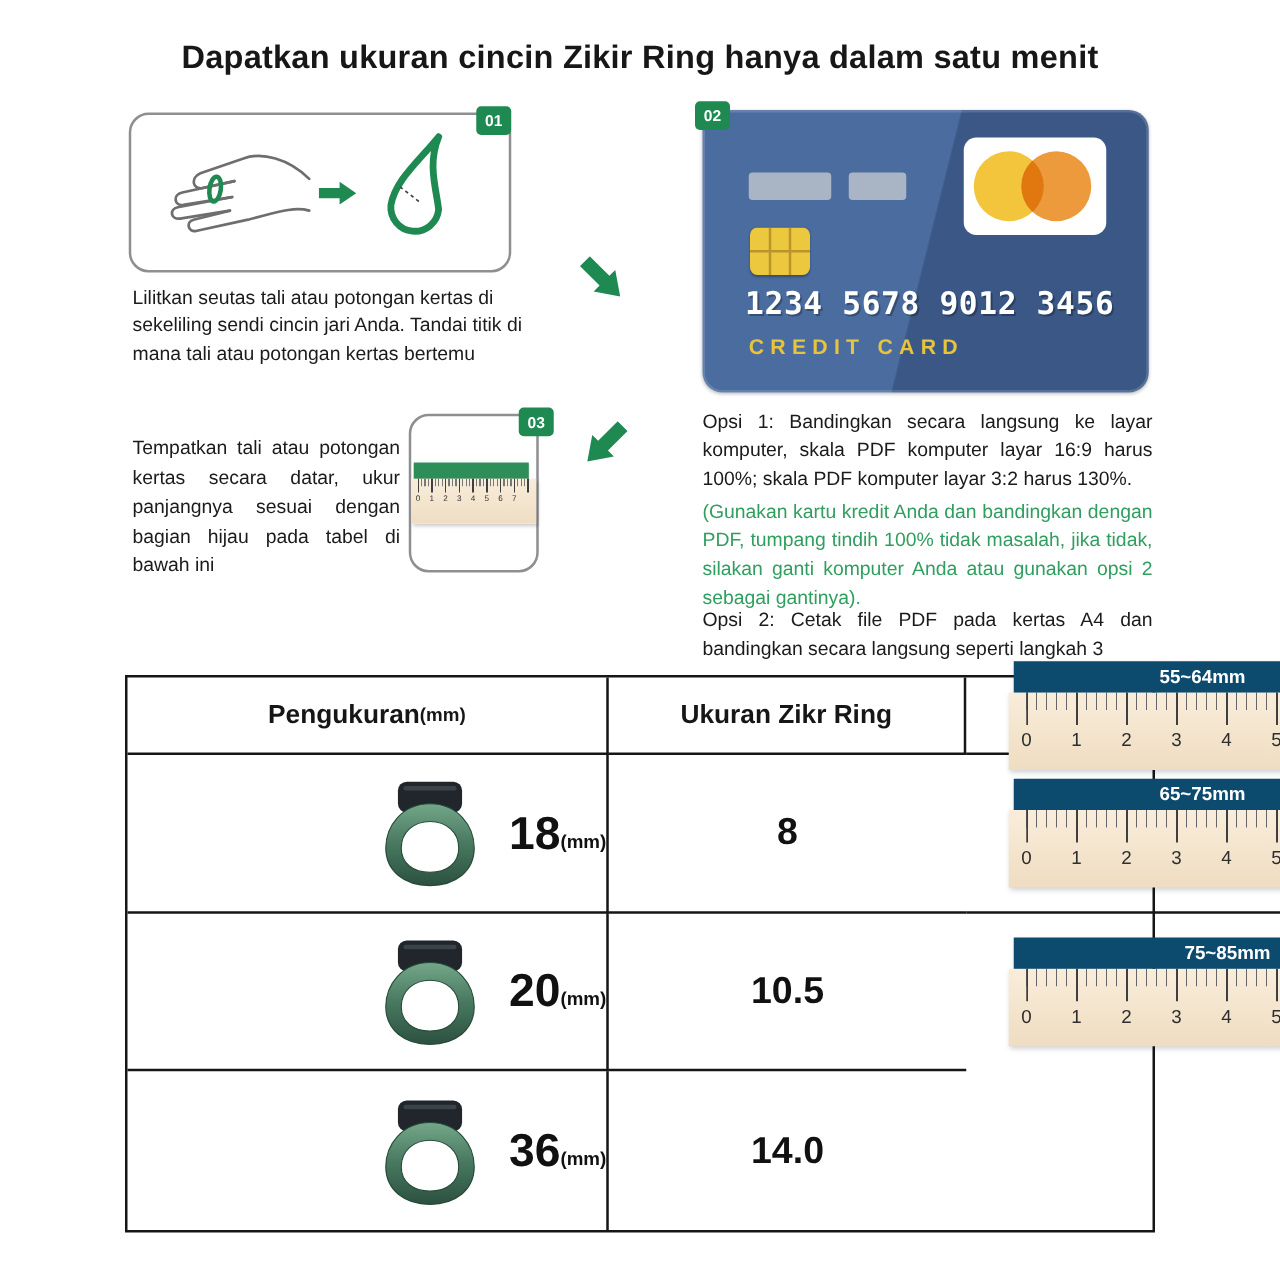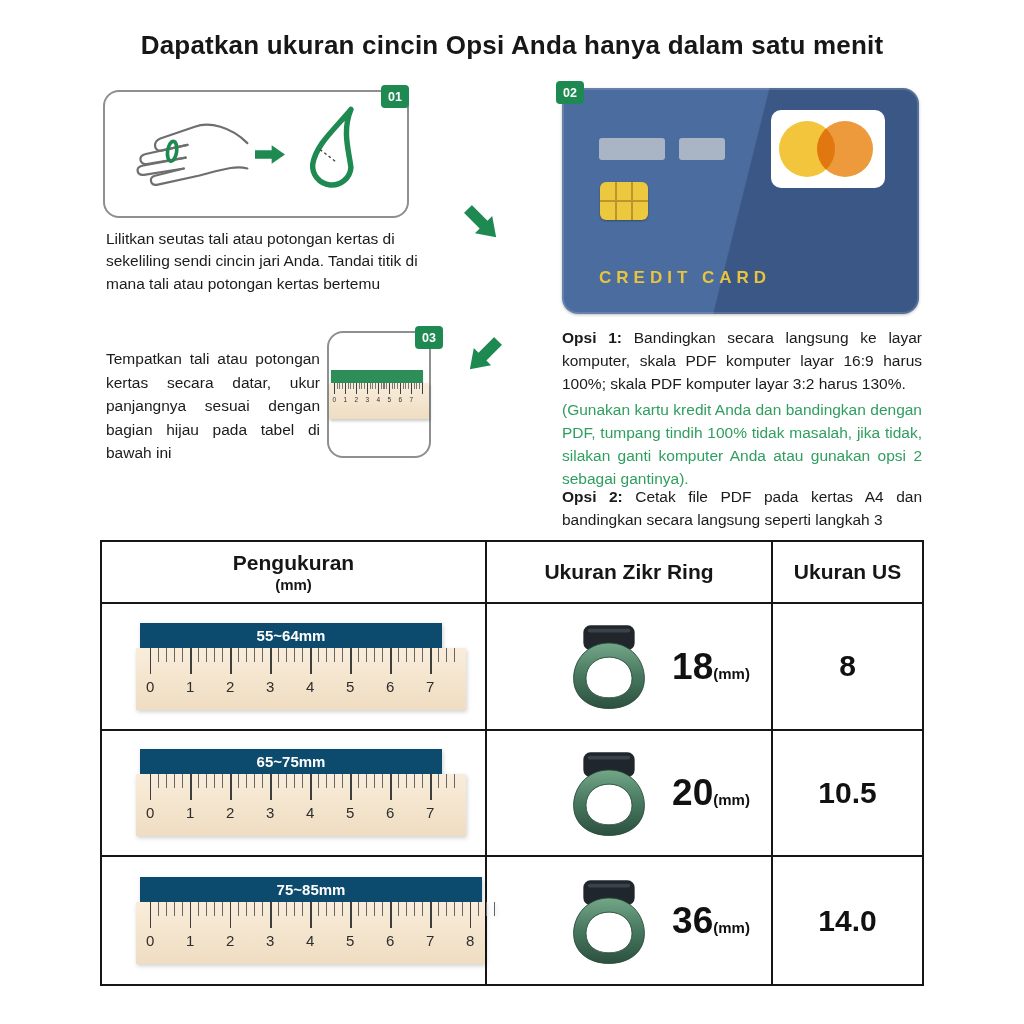--- a/index.html
+++ b/index.html
@@ -34,21 +34,21 @@
     background-size:100% 2px,2px 100%,2px 100%;background-position:0 18px,15px 0,31px 0;background-repeat:no-repeat;
     box-shadow:0 1px 2px rgba(0,0,0,.3)}
   .card-number{position:absolute;left:34px;top:140px;width:310px;color:#fff;font-family:"DejaVu Sans Mono",monospace;font-weight:700;font-size:25px;letter-spacing:.5px;text-shadow:1.5px 1.5px 0 rgba(0,0,0,.28);white-space:nowrap}
   .card-label{position:absolute;left:37px;top:180px;color:#e7c43c;font-weight:700;font-size:17px;letter-spacing:5px}
 
   .step3-text{position:absolute;left:106px;top:347px;width:214px;font-size:15.5px;line-height:1.52;text-align:justify}
   .step3-box{left:327px;top:331px;width:104px;height:127px;display:flex;align-items:center;justify-content:center}
   .step3-box .badge{top:-7px;right:-14px}
 
   .para{position:absolute;left:562px;width:360px;font-size:15.5px;line-height:1.48;text-align:justify}
-  .para b{font-weight:700}
+  .para b{font-weight:400}
   .opsi1{top:327px}
   .note{top:399px;color:#2f9e5f}
   .opsi2{top:486px}
 
   
   .ruler{position:relative;width:calc(var(--span) + 50px);filter:drop-shadow(1px 2px 2px rgba(0,0,0,.18))}
   .range-bar{height:25px;margin-left:4px;width:calc(var(--span) + 22px);background:#0c4a6e;color:#fff;font-weight:700;font-size:15px;display:flex;align-items:center;justify-content:center;position:relative;z-index:2}
   .rbody{height:62px;background:linear-gradient(180deg,#f9eddb 0%,#f3e3cb 60%,#eeddc2 100%);position:relative}
   .ticks{position:absolute;left:14px;top:0;height:26px;width:calc(var(--span) + 26px);
     background-image:repeating-linear-gradient(to right,#3f3f3f 0 1.5px,transparent 1.5px 40px),
@@ -66,24 +66,24 @@
                      repeating-linear-gradient(to right,#777 0 1px,transparent 1px 2.75px);
     background-size:100% 11px,100% 6px;background-repeat:no-repeat}
   .mini-nums{position:absolute;left:5px;top:13px;width:77px;display:flex;justify-content:space-between;font-size:6.5px;color:#333}
   .mini-nums span{display:inline-block;width:0;overflow:visible;transform:translateX(-1.5px)}
 
   
   .size-table{position:absolute;left:100px;top:540px;width:824px;height:446px;border:2.5px solid #161616;display:grid;grid-template-columns:385px 286px 1fr;grid-template-rows:62px 1fr 1fr 1fr;background:#fff}
   .tcell{border-right:2px solid #161616;border-bottom:2px solid #161616;display:flex;align-items:center;justify-content:center}
   .tcell.last-col{border-right:none}
   .tcell.last-row{border-bottom:none}
-  .th{flex-direction:column;font-weight:800;font-size:21px;color:#161616}
+  .th{flex-direction:row;font-weight:800;font-size:21px;color:#161616}
   .th .sub{font-size:15px;font-weight:600;margin-top:1px}
   .c-ruler{justify-content:flex-start;padding-left:34px}
-  .c-ring{justify-content:center;padding-left:52px;gap:14px}
+  .c-ring{justify-content:flex-end;padding-left:52px;gap:14px}
   .ring-svg{width:98px;height:92px;flex:0 0 auto}
   .sizegrp{display:flex;align-items:flex-end}
   .size-mm{font-size:37px;font-weight:800;color:#111;line-height:1}
   .size-unit{font-size:15px;font-weight:700;color:#111;padding-bottom:3px}
   .c-us span{font-size:30px;font-weight:800;color:#111}
 </style>
 </head>
 <body>
 
 <svg width="0" height="0" style="position:absolute" aria-hidden="true">
@@ -91,21 +91,21 @@
     <linearGradient id="ringGrad" x1="0" y1="0" x2="0" y2="1">
       <stop offset="0" stop-color="#74a689"></stop>
       <stop offset="0.5" stop-color="#47785f"></stop>
       <stop offset="1" stop-color="#2c5040"></stop>
     </linearGradient>
   </defs>
 </svg>
 
 <div>
 
-  <h1 class="title">Dapatkan ukuran cincin Opsi Anda hanya dalam satu menit</h1>
+  <h1 class="title">Dapatkan ukuran cincin Zikir Ring hanya dalam satu menit</h1>
 
   <section class="stepbox step1-box">
     <div class="badge">01</div>
     <svg viewBox="0 0 150 100" width="136" height="92">
       <g fill="none" stroke="#6e6e6e" stroke-width="2.4" stroke-linecap="round" stroke-linejoin="round">
         <path d="M146 38 C128 20 104 14 88 20 L50 33 C41 37 43 48 52 46 L80 40"></path>
         <path d="M80 40 L34 50 C25 52 27 62 35 61 L78 54"></path>
         <path d="M78 54 L30 63 C22 65 24 74 32 73 L76 66"></path>
         <path d="M76 66 L44 74 C37 76 39 85 46 84 L92 74 C116 68 132 62 146 66"></path>
       </g>
@@ -130,20 +130,21 @@
 
   <section class="card">
     <div class="badge">02</div>
     <div class="card-stripe stripe1"></div>
     <div class="card-stripe stripe2"></div>
     <div class="mc-badge">
       <span class="mc-c mc-y"></span>
       <span class="mc-c mc-o"></span>
     </div>
     <div class="chip"></div>
+    <div class="card-number">1234 5678 9012 3456</div>
     <div class="card-label">CREDIT CARD</div>
   </section>
 
   <p class="step3-text">Tempatkan tali atau potongan kertas secara datar, ukur panjangnya sesuai dengan bagian hijau pada tabel di bawah ini</p>
 
   <section class="stepbox step3-box">
     <div class="badge">03</div>
     <div class="mini-ruler">
       <div class="mini-bar"></div>
       <div class="mini-body">
@@ -173,23 +174,20 @@
   <p class="para opsi2"><b>Opsi 2:</b> <span>Cetak file PDF pada kertas A4 dan bandingkan secara langsung seperti langkah 3</span></p>
 
   <div class="size-table">
 
     <div class="tcell th">
       <span>Pengukuran</span>
       <span class="sub">(mm)</span>
     </div>
     <div class="tcell th">
       <span>Ukuran Zikr Ring</span>
-    </div>
-    <div class="tcell th last-col">
-      <span>Ukuran US</span>
     </div>
 
     <div class="tcell c-ruler">
       <div class="ruler" style="--span:280px">
         <div class="range-bar">55~64mm</div>
         <div class="rbody">
           <div class="ticks"></div>
           <div class="nums">
               <span>0</span>
               <span>1</span>

